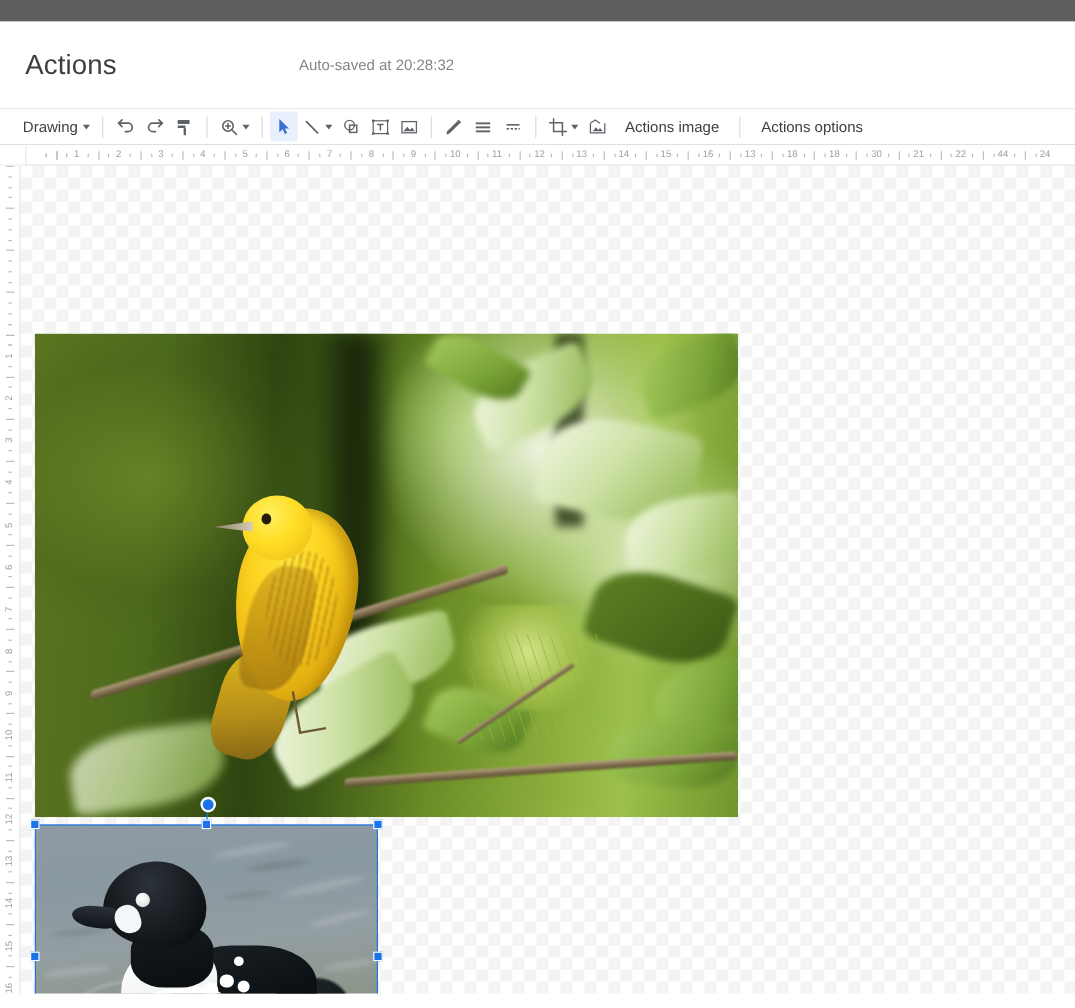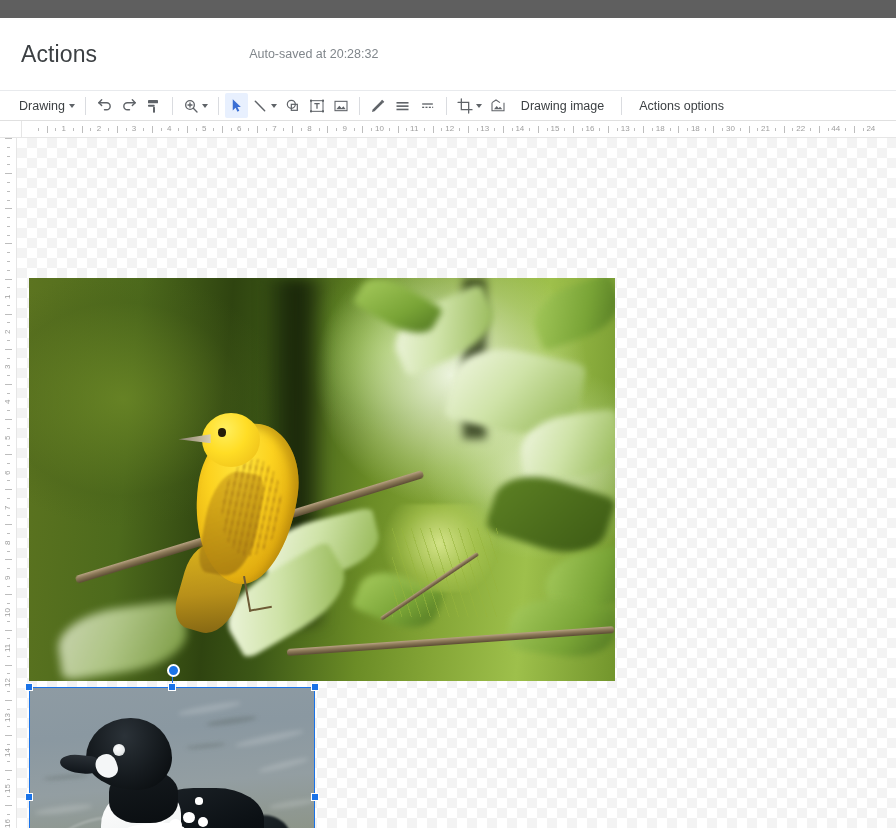--- a/index.html
+++ b/index.html
@@ -559,21 +559,21 @@
     <span>
       <svg width="16" height="16" viewBox="0 0 24 24" fill="none" stroke="#5f6368" stroke-width="1.6">
         <path d="M3 7v12h18V7"></path>
           <path d="M3 7l6-4 6 4"></path>
         <path d="M6 17l4-5 3 3.5 2-2.5 3.5 4z" fill="#5f6368" stroke="none"></path>
       </svg>
     </span>
   </div>
 
   <div class="tb-item">
-    <span class="tb-text">Drawing image</span>
+    <span class="tb-text">Actions image</span>
   </div>
 
   <div class="tb-sep"></div>
 
   <div class="tb-item">
     <span class="tb-text">Actions options</span>
   </div>
 
 </div>
 

